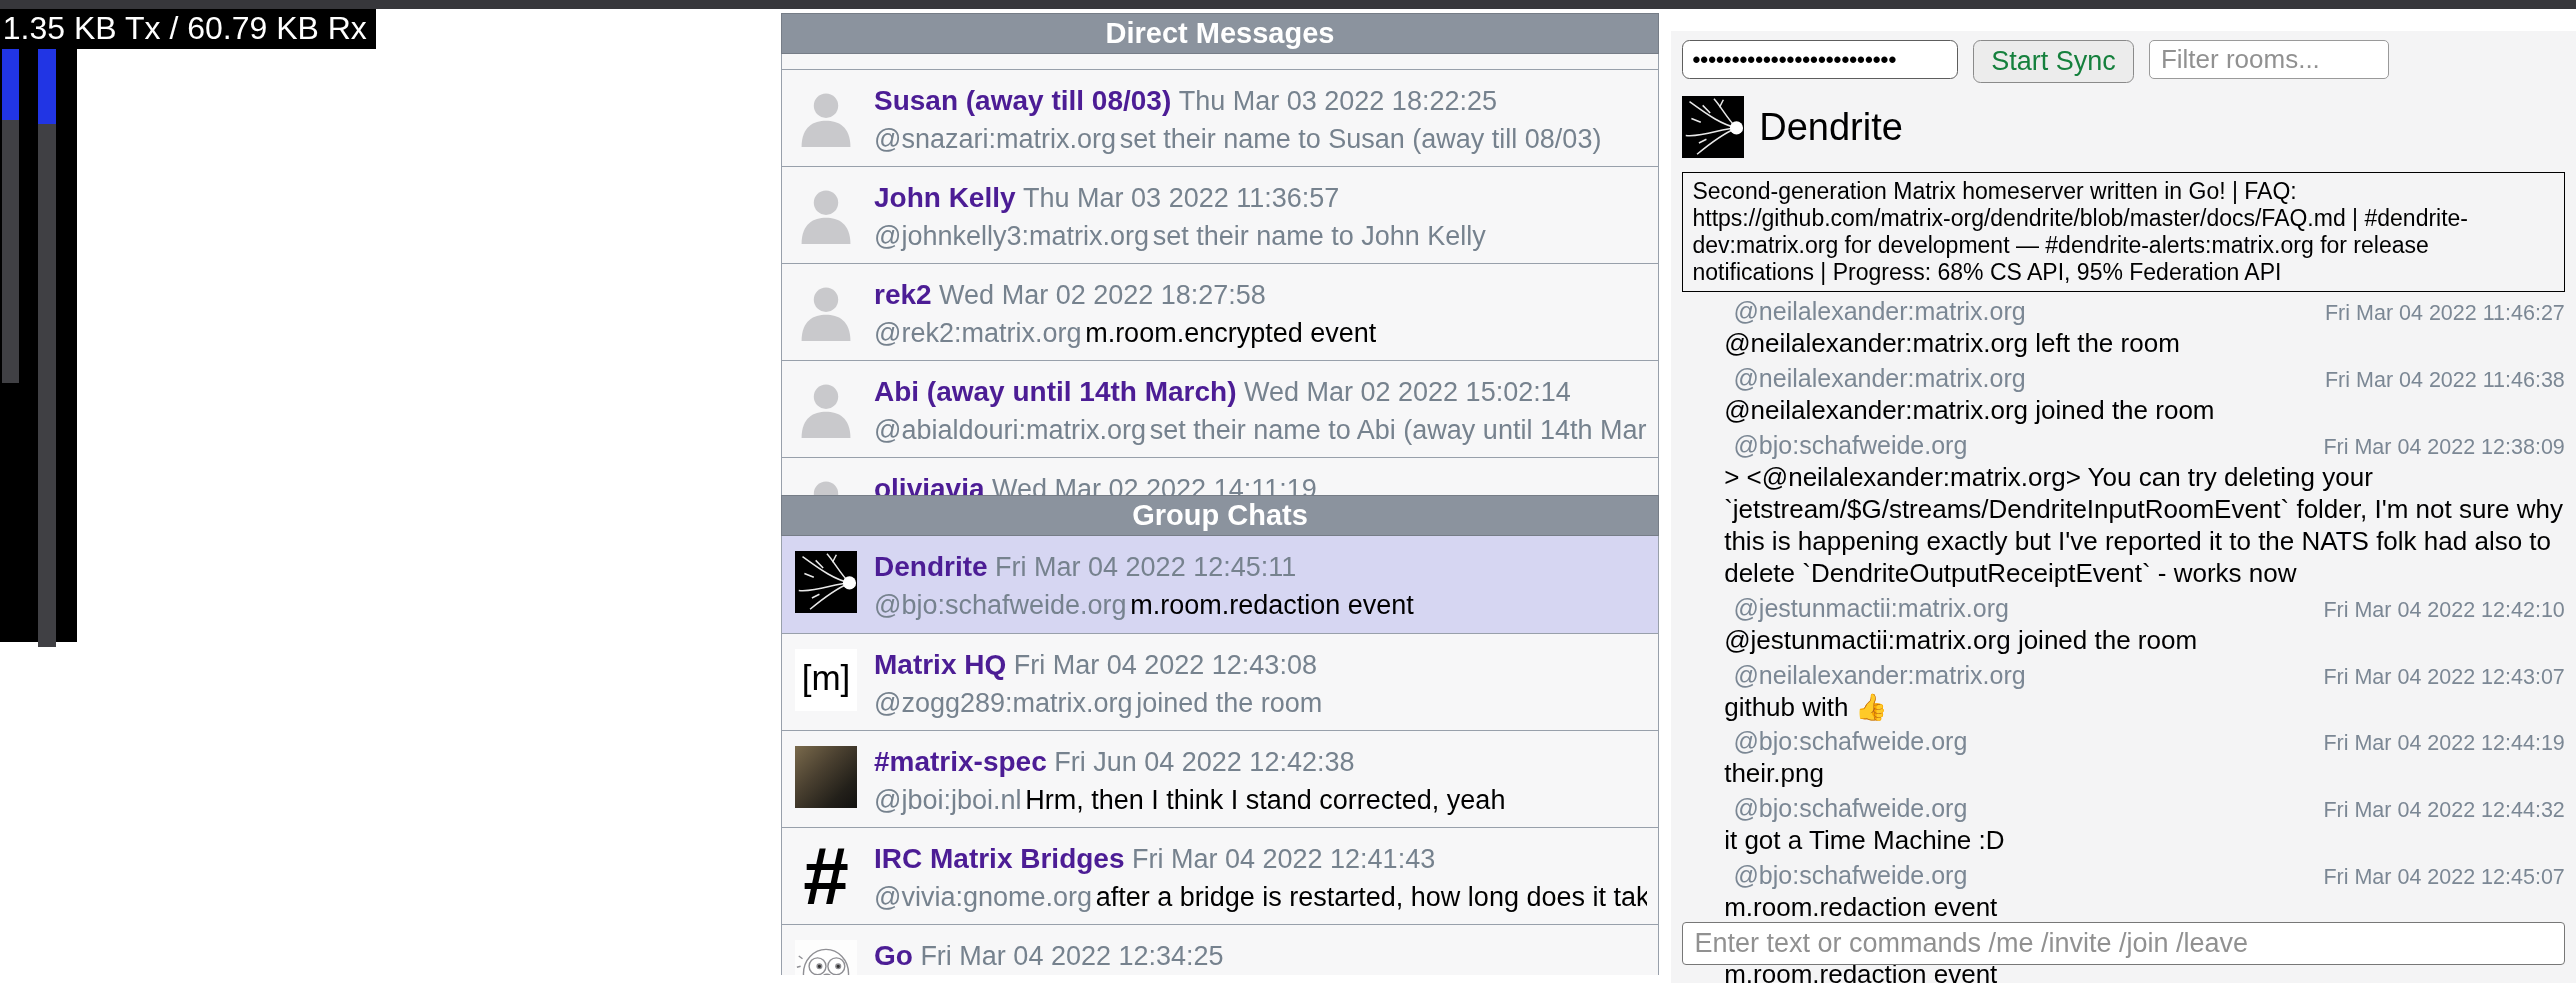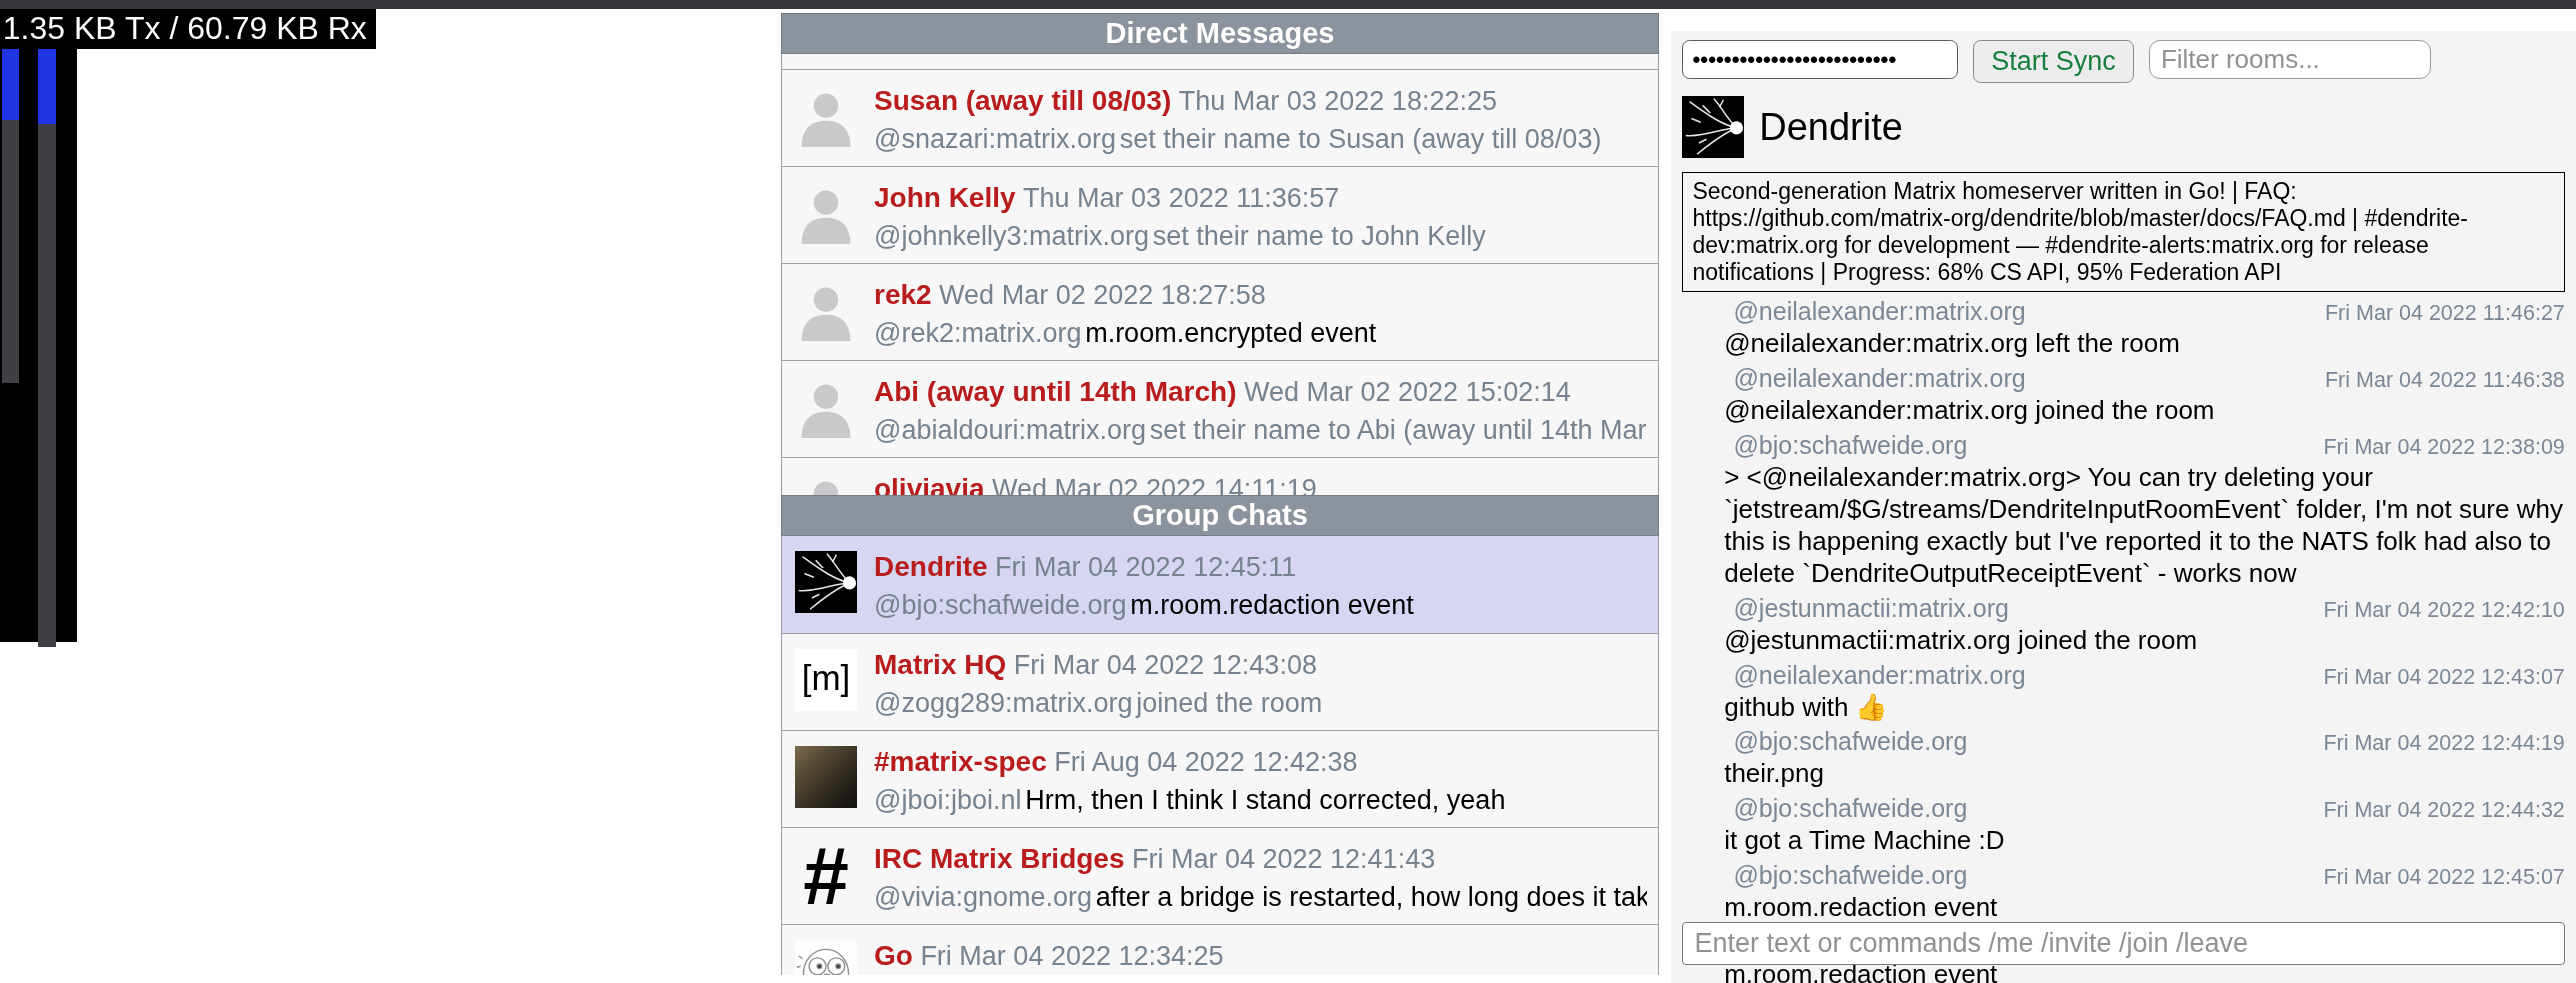--- a/index.html
+++ b/index.html
@@ -27,40 +27,40 @@
                 font-weight:bold; font-size:29px; text-align:center; line-height:39px; }
   .room-section { background:#f7f7f8; border-left:1.9px solid #98a0ab; border-right:1.9px solid #98a0ab;
                   overflow:hidden; }
   .sec-dm { height:441px; padding-top:15px; }
   .sec-gc { height:439px; }
   .room-row { display:flex; height:97px; border-top:1.9px solid #98a0ab; padding:11.2px 11.2px 0 9.3px; }
   .room-row.selected { background:#d6d6f2; }
   .avatar { width:62px; height:62px; flex:0 0 62px; margin:3.7px 17px 0 3.7px; overflow:hidden; }
   .rr-text { overflow:hidden; white-space:nowrap; }
   .rr-line1 { font-size:28px; line-height:39px; }
-  .rr-name { font-weight:bold; color:#b91c1c;text-align:center; }
+  .rr-name { font-weight:bold; color:#4c1d95;text-align:center; }
   .rr-ts { color:#76828e; font-size:27px; margin-left:7.5px; }
   .rr-line2 { font-size:27px; line-height:37px; color:#76828e; }
   .rr-preview { color:#000; margin-left:3.7px; }
   .rr-preview.muted { color:#76828e; }
   .avatar-glyph-m { background:#fff; color:#000; font-size:35px; text-align:center; line-height:58px; }
   .avatar-hash { background:transparent; color:#000; font-size:82px; font-weight:bold;
                  text-align:center; line-height:65px; }
   .avatar-photo { background:linear-gradient(135deg,#7a6a4c 0%,#4a4030 40%,#23201a 75%,#121110 100%); }
   .avatar-img { display:block; width:62px; height:62px; }
 
   
   .panel { position:absolute; left:1671px; top:31px; width:905px; height:953px;
            background:#f4f4f5; padding:9.3px 11.2px; }
   .controls { display:flex; gap:15px; align-items:flex-start; }
   .pw-input { width:276px; height:39px; border:1.9px solid #5d5d5d; border-radius:7.5px;
               font-size:22.4px; font-weight:bold; letter-spacing:0px; padding:0 9.3px; background:#fff; }
   .sync-btn { height:43px; padding:0 17px; font-size:27px; color:#15803d; background:#ececec;
               border:1.9px solid #8a8a8a; border-radius:7.5px; }
-  .filter-input { width:282px; height:39px; border:1.9px solid #9a9a9a; border-radius:11px;
+  .filter-input { width:240px; height:39px; border:1.9px solid #9a9a9a; border-radius:5px;
                   font-size:26px; padding:0 11.2px; background:#fff; color:#333; }
   .room-head { display:flex; align-items:center; margin-top:13px; }
   .room-title { font-size:38px; font-weight:normal; color:#000; margin-left:15px; }
   .topic-box { border:1.9px solid #000; margin-top:14px; padding:4.7px 9.3px; font-size:23px;
                line-height:27px; color:#000; }
   .messages { margin-top:3.7px;margin-left:42px; }
   .msg { margin-bottom:2.8px; }
   .msg-head { display:flex; justify-content:space-between; align-items:baseline; color:#7b8794; }
   .msg-sender { font-size:25px; line-height:32px; padding-left:9.3px; }
   .msg-ts { font-size:21.5px; white-space:nowrap; }
@@ -186,21 +186,21 @@
       <span class="avatar avatar-glyph-m">[m]</span>
       <div class="rr-text">
         <div class="rr-line1"><span class="rr-name">Matrix HQ</span><span class="rr-ts">Fri Mar 04 2022 12:43:08</span></div>
         <div class="rr-line2"><span class="rr-sender">@zogg289:matrix.org</span><span class="rr-preview muted">joined the room</span></div>
       </div>
     </div>
 
     <div class="room-row">
       <span class="avatar avatar-photo"></span>
       <div class="rr-text">
-        <div class="rr-line1"><span class="rr-name">#matrix-spec</span><span class="rr-ts">Fri Aug 04 2022 12:42:38</span></div>
+        <div class="rr-line1"><span class="rr-name">#matrix-spec</span><span class="rr-ts">Fri Jun 04 2022 12:42:38</span></div>
         <div class="rr-line2"><span class="rr-sender">@jboi:jboi.nl</span><span class="rr-preview">Hrm, then I think I stand corrected, yeah</span></div>
       </div>
     </div>
 
     <div class="room-row">
       <span class="avatar avatar-hash">#</span>
       <div class="rr-text">
         <div class="rr-line1"><span class="rr-name">IRC Matrix Bridges</span><span class="rr-ts">Fri Mar 04 2022 12:41:43</span></div>
         <div class="rr-line2"><span class="rr-sender">@vivia:gnome.org</span><span class="rr-preview">after a bridge is restarted, how long does it take for user</span></div>
       </div>

